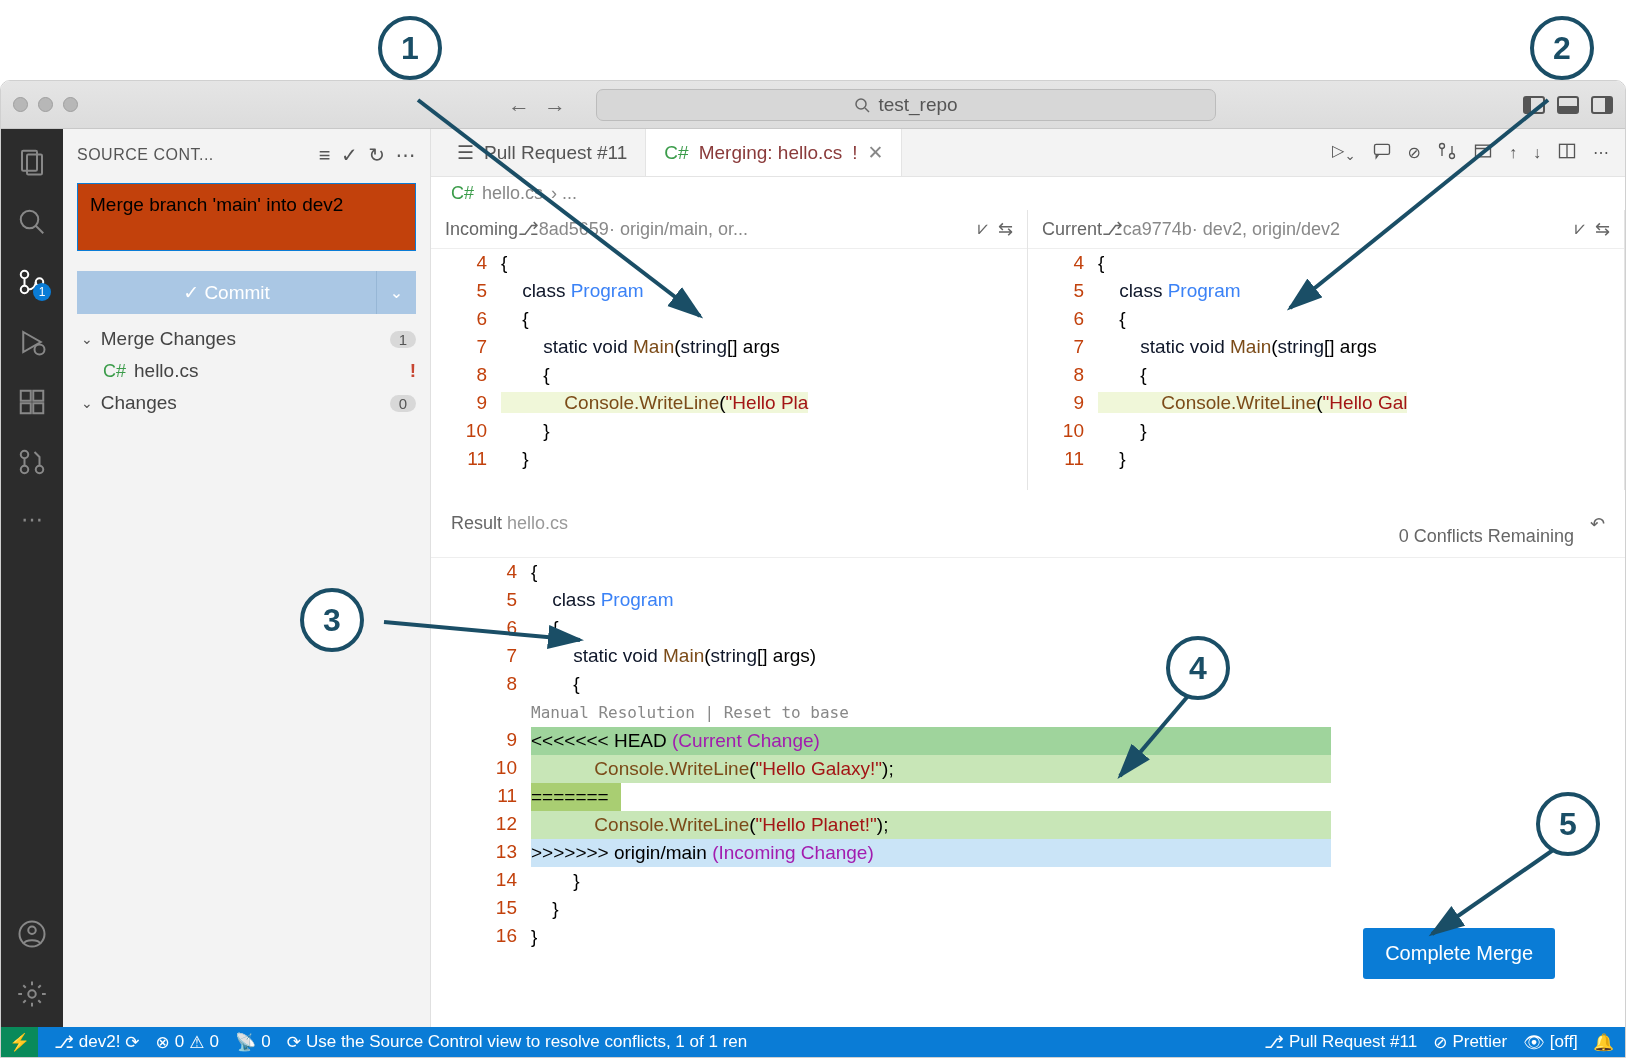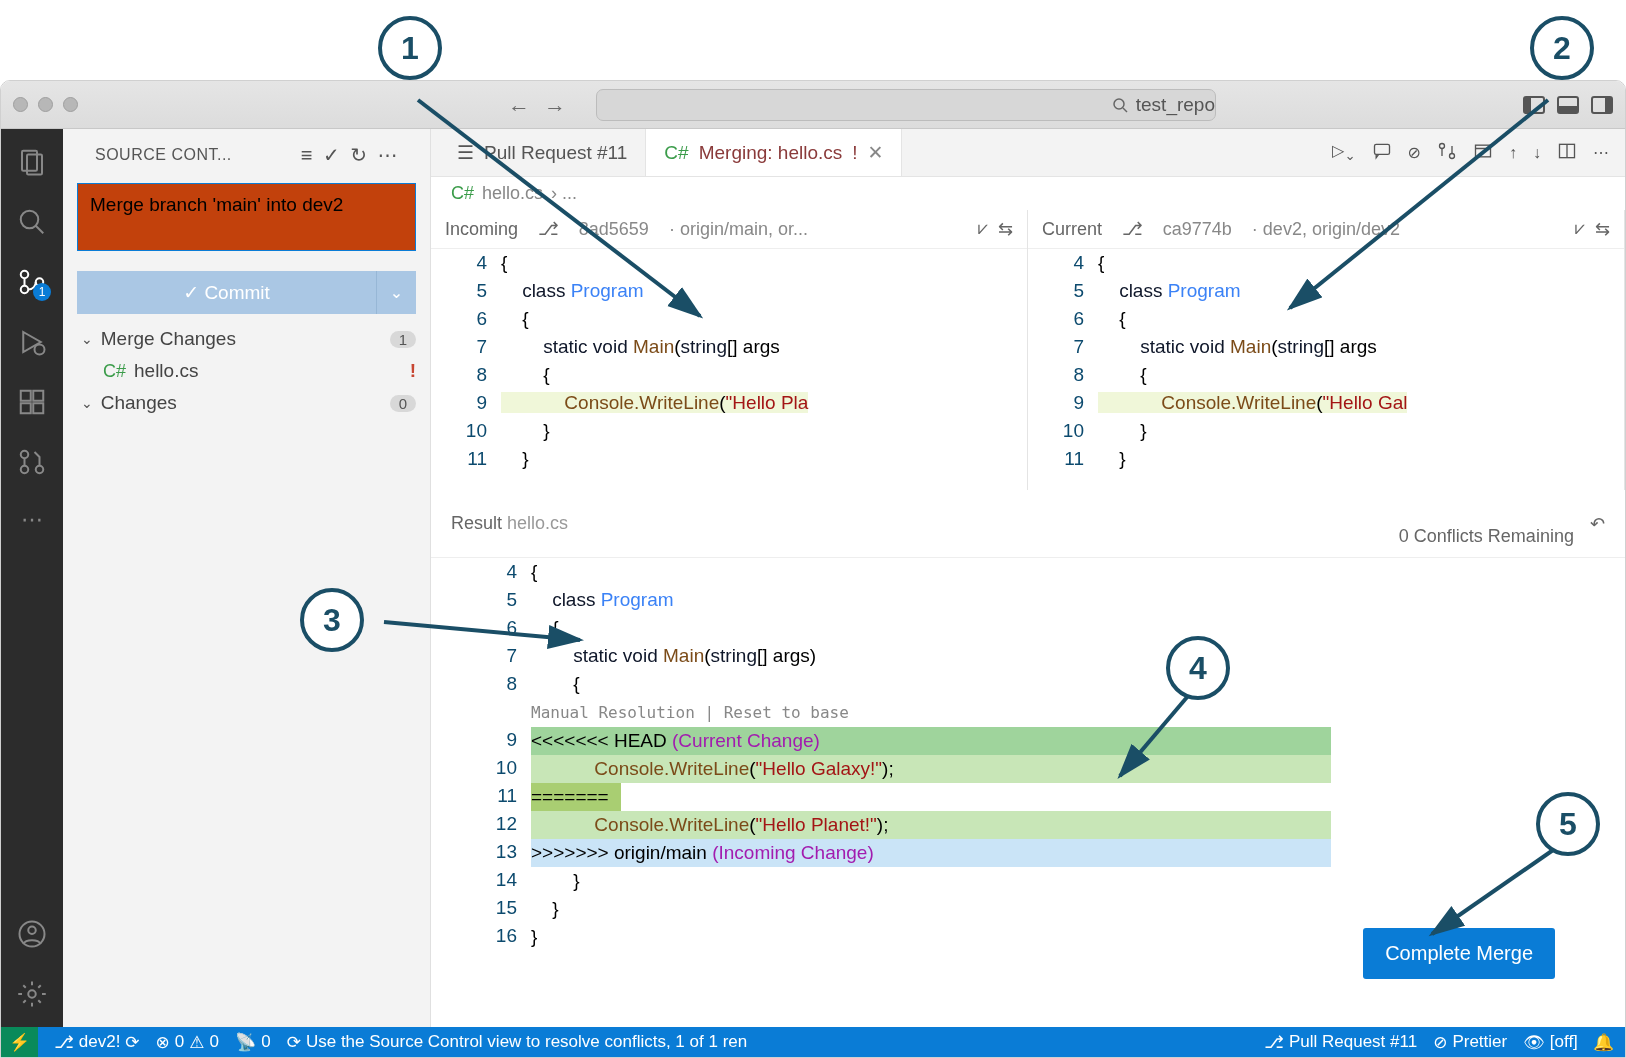--- a/index.html
+++ b/index.html
@@ -2,32 +2,32 @@
 <html><head>
 <meta charset="utf-8">
 <style>
 *{box-sizing:border-box;margin:0;padding:0;font-family:-apple-system,BlinkMacSystemFont,"Segoe UI",sans-serif;}
 body{background:#fff;width:1626px;height:1058px;position:relative;overflow:hidden;}
 .window{position:absolute;top:80px;left:0;right:0;bottom:0;display:flex;flex-direction:column;border:1px solid #d0d0d0;border-radius:10px 10px 0 0;overflow:hidden;}
 .titlebar{height:48px;background:linear-gradient(#e5e5e5,#dcdcdc);display:flex;align-items:center;padding:0 12px;border-bottom:1px solid #c8c8c8;}
 .traffic{display:flex;gap:10px;margin-right:20px;}
 .dot{width:15px;height:15px;border-radius:50%;background:#b7b7b7;border:1px solid #9f9f9f;}
 .navarrows{display:flex;gap:14px;color:#6a6a6a;font-size:22px;margin-left:410px;}
-.searchbar{flex:0 0 620px;margin-left:30px;height:32px;background:#d7d7d7;border:1px solid #bcbcbc;border-radius:7px;display:flex;align-items:center;justify-content:flex-end;color:#555;font-size:19px;gap:8px;}
+.searchbar{flex:0 0 620px;margin-left:30px;height:32px;background:#d7d7d7;border:1px solid #bcbcbc;border-radius:7px;display:flex;align-items:center;justify-content:center;color:#555;font-size:19px;gap:8px;}
 .titleright{margin-left:auto;display:flex;gap:12px;color:#555;}
 .licon{width:22px;height:18px;border:2px solid #555;border-radius:3px;display:inline-block;}
 .body{flex:1;display:flex;overflow:hidden;}
 .actbar{width:62px;background:#2c2c2c;display:flex;flex-direction:column;align-items:center;padding-top:18px;gap:30px;}
 .aicon{width:30px;height:30px;color:#888;position:relative;cursor:pointer;}
 .aicon.active{color:#fff;}
 .aicon svg{width:30px;height:30px;stroke:currentColor;fill:none;stroke-width:1.6;}
 .badge1{position:absolute;bottom:-4px;right:-4px;background:#0a7cd6;color:#fff;border-radius:50%;width:18px;height:18px;font-size:12px;display:flex;align-items:center;justify-content:center;}
 .actbottom{margin-top:auto;margin-bottom:18px;display:flex;flex-direction:column;gap:30px;align-items:center;}
 .sidebar{width:368px;background:#f3f3f3;display:flex;flex-direction:column;border-right:1px solid #e0e0e0;}
-.sbhead{display:flex;align-items:center;padding:14px 32px 8px;color:#555;font-size:16px;letter-spacing:0.5px;gap:10px;}
+.sbhead{display:flex;align-items:center;padding:14px 14px 8px;color:#555;font-size:16px;letter-spacing:0.5px;gap:10px;}
 .sbhead .title{flex:1;}
 .sbbtn{color:#555;cursor:pointer;font-size:20px;}
 .commitbox{margin:8px 14px;}
 .commitbox textarea{width:100%;height:68px;border:1.5px solid #0a7cd6;background:#c2410c;padding:10px 12px;font-size:19px;font-family:inherit;resize:none;outline:none;}
 .commitbtn{margin:8px 14px;display:flex;}
 .commitbtn button{flex:1;background:#aac7e4;border:none;color:#fff;font-size:19px;padding:10px;cursor:pointer;}
 .commitbtn .split{width:40px;border-left:1px solid #97b7d6;background:#aac7e4;color:#fff;display:flex;align-items:center;justify-content:center;font-size:16px;cursor:pointer;}
 .treeitem{padding:6px 14px 6px 18px;display:flex;align-items:center;gap:8px;font-size:19px;color:#444;}
 .chev{font-size:14px;color:#555;}
 .treecount{margin-left:auto;background:#d8d8d8;color:#555;border-radius:10px;padding:0 9px;font-size:15px;}
@@ -37,25 +37,25 @@
 .editor{flex:1;display:flex;flex-direction:column;background:#fff;overflow:hidden;}
 .tabs{height:48px;display:flex;align-items:stretch;background:#f3f3f3;border-bottom:1px solid #e4e4e4;padding-left:8px;}
 .tab{display:flex;align-items:center;gap:10px;padding:0 18px;font-size:19px;color:#555;cursor:pointer;border-right:1px solid #e4e4e4;}
 .tab.active{background:#fff;color:#8a3a3a;}
 .tab .x{color:#888;}
 .tabright{margin-left:auto;display:flex;align-items:center;gap:16px;padding-right:16px;color:#555;}
 .tabright svg{width:20px;height:20px;stroke:#555;fill:none;stroke-width:1.6;}
 .crumbs{padding:6px 20px;font-size:18px;color:#888;display:flex;align-items:center;gap:8px;}
 .merge3{display:flex;height:280px;}
 .pane{flex:1;display:flex;flex-direction:column;border-right:1px solid #e4e4e4;overflow:hidden;}
-.panehead{padding:8px 14px;font-size:18px;color:#666;display:flex;align-items:center;gap:20px;border-bottom:1px solid #eee;}
+.panehead{padding:8px 14px;font-size:18px;color:#666;display:flex;align-items:center;gap:0;border-bottom:1px solid #eee;}
 .panehead .commit{color:#888;}
 .panehead .icons{margin-left:auto;display:flex;gap:10px;}
 .code{font-family:Menlo,Consolas,monospace;font-size:19px;display:flex;}
-.gutt{width:70px;text-align:right;color:#0c4a6e;padding-right:14px;line-height:28px;white-space:pre;}
+.gutt{width:70px;text-align:right;color:#c2410c;padding-right:14px;line-height:28px;white-space:pre;}
 .codebody{flex:1;line-height:28px;white-space:pre;overflow:hidden;}
 .kw{color:#0f172a;}
 .type{color:#3b82f6;}
 .fn{color:#7b4b18;}
 .str{color:#a31515;}
 .hl-y{background:#f0f7d9;}
 .hl-g{background:#c8e6b7;}
 .hl-g2{background:#9fd49c;}
 .hl-b{background:#cae4f7;}
 .gray{color:#a21caf;}

